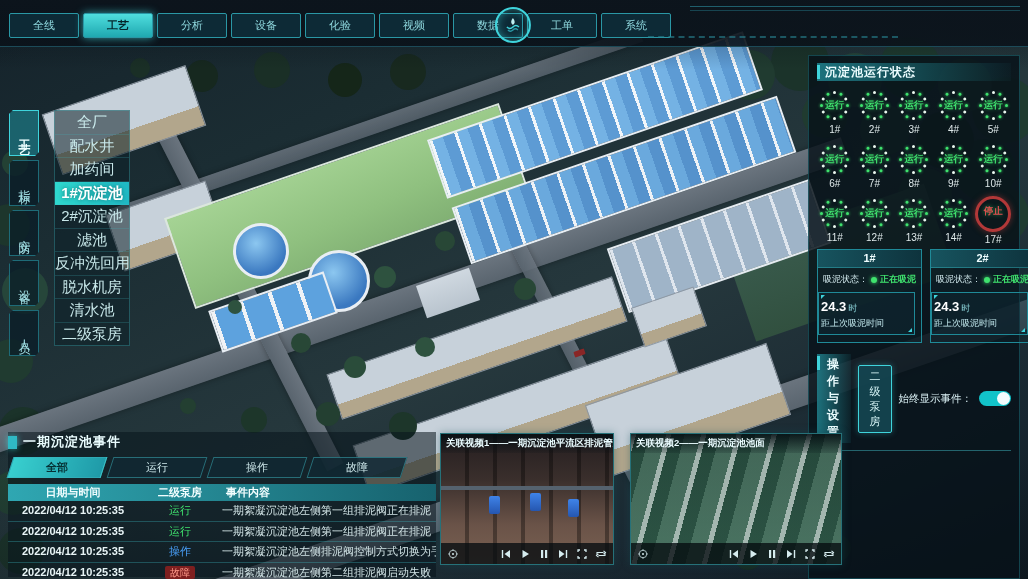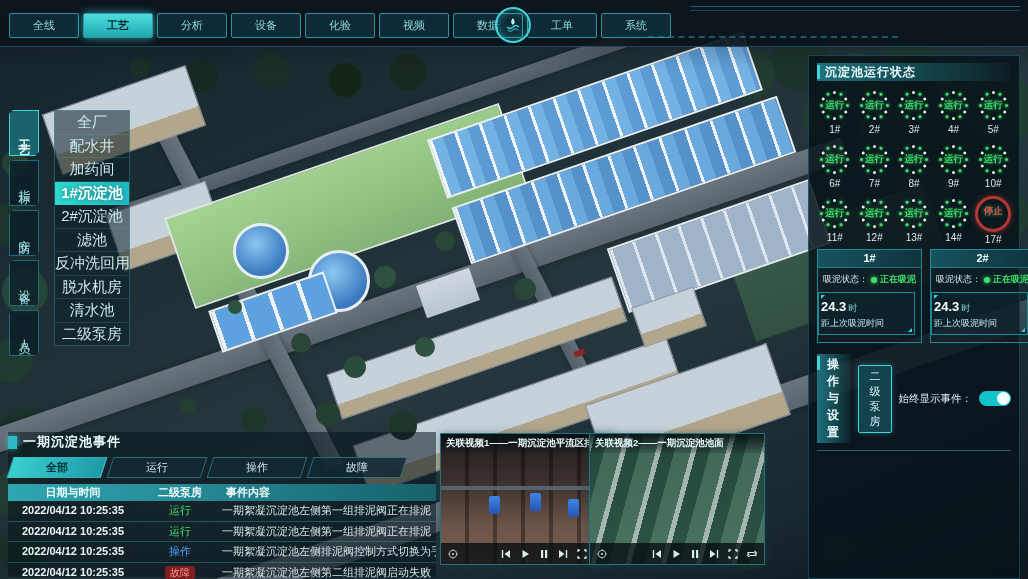--- a/index.html
+++ b/index.html
@@ -129,21 +129,21 @@
   .erow .c-time{color:#e8f4f6;text-align:center;font-weight:bold;}
   .erow .c-type{text-align:center;}
   .erow .c-cont{color:#d2e4e6;white-space:nowrap;overflow:hidden;}
   .ty-run{color:#3fe26e;}
   .ty-op{color:#4aa3ff;}
   .ty-fault{display:inline-block;line-height:13px;padding:0 5px;margin-top:3px;background:#7e1f1f;color:#ff9a8a;border-radius:2px;font-size:10px;}
 
   
   .vpanel{position:absolute;top:433px;height:130px;border:1px solid rgba(62,190,200,.55);background:#0a141a;z-index:25;box-shadow:0 0 8px rgba(20,80,90,.4);}
   .v1{left:440px;width:172px;}
-  .v2{left:589px;width:174px;}
+  .v2{left:630px;width:174px;padding-left:36px;}
   .vart{position:absolute;inset:0;overflow:hidden;}
   .art1{background:linear-gradient(180deg,#241d1f 0%,#3a2f2c 35%,#6a5348 70%,#7a6152 100%);}
   .art1 .beams{position:absolute;inset:0;background:repeating-linear-gradient(90deg,transparent 0 24px,rgba(0,0,0,.35) 24px 28px);}
   .art1 .pump{position:absolute;width:11px;height:18px;background:linear-gradient(180deg,#3f83e8,#2556b0);border-radius:2px;}
   .art1 .p1{left:28%;top:48%;} .art1 .p2{left:52%;top:45%;} .art1 .p3{left:74%;top:50%;}
   .art1 .pipe{position:absolute;left:0;right:0;top:40%;height:4px;background:#55626e;}
   .art2{background:linear-gradient(180deg,#2e4a40,#3e6454);}
   .art2 .lanes{position:absolute;inset:0;background:repeating-linear-gradient(105deg,rgba(190,205,200,.8) 0 5px,rgba(30,70,55,.55) 5px 18px,rgba(85,130,110,.5) 18px 34px);}
   .vtitle{position:absolute;left:0;right:0;top:0;padding:3px 5px;font-size:9.5px;font-weight:bold;color:#eafcff;background:linear-gradient(180deg,rgba(5,15,20,.88),rgba(5,15,20,.15));white-space:nowrap;overflow:hidden;}
   .vctl{position:absolute;left:0;right:0;bottom:0;height:21px;background:rgba(5,12,16,.78);display:flex;align-items:center;padding:0 6px;gap:7px;}

